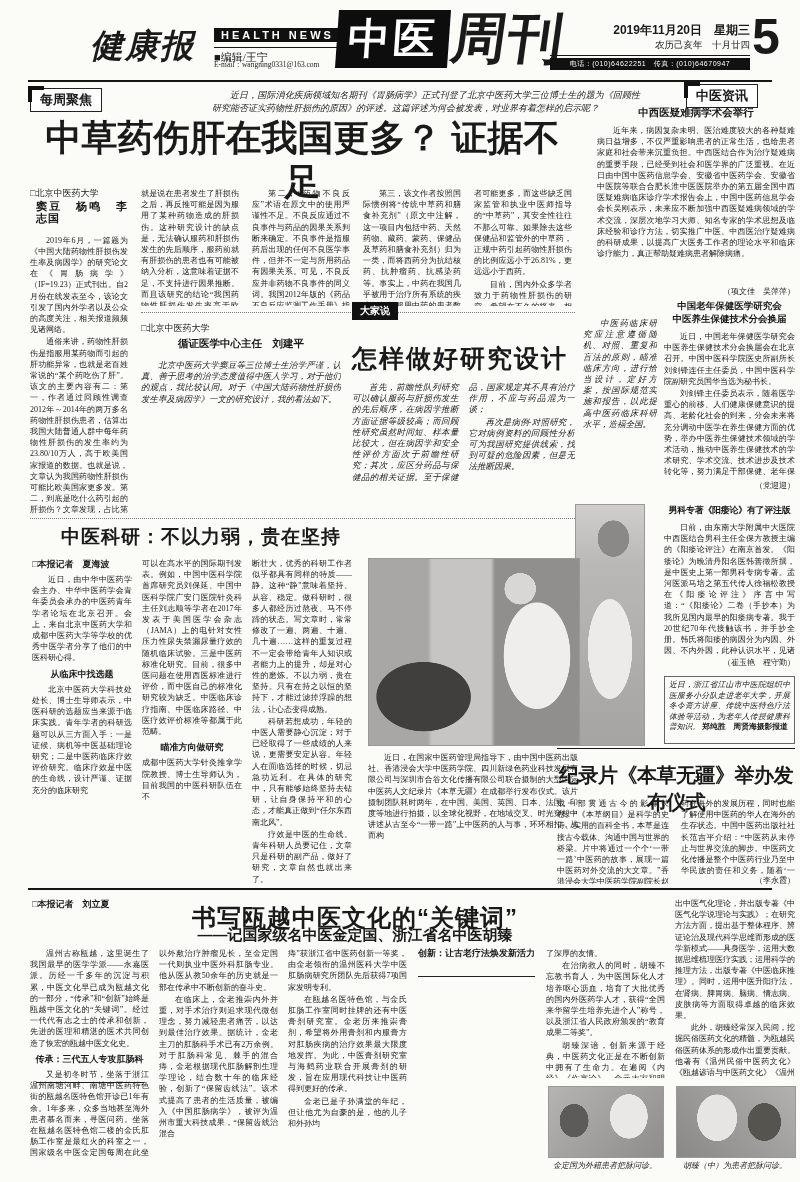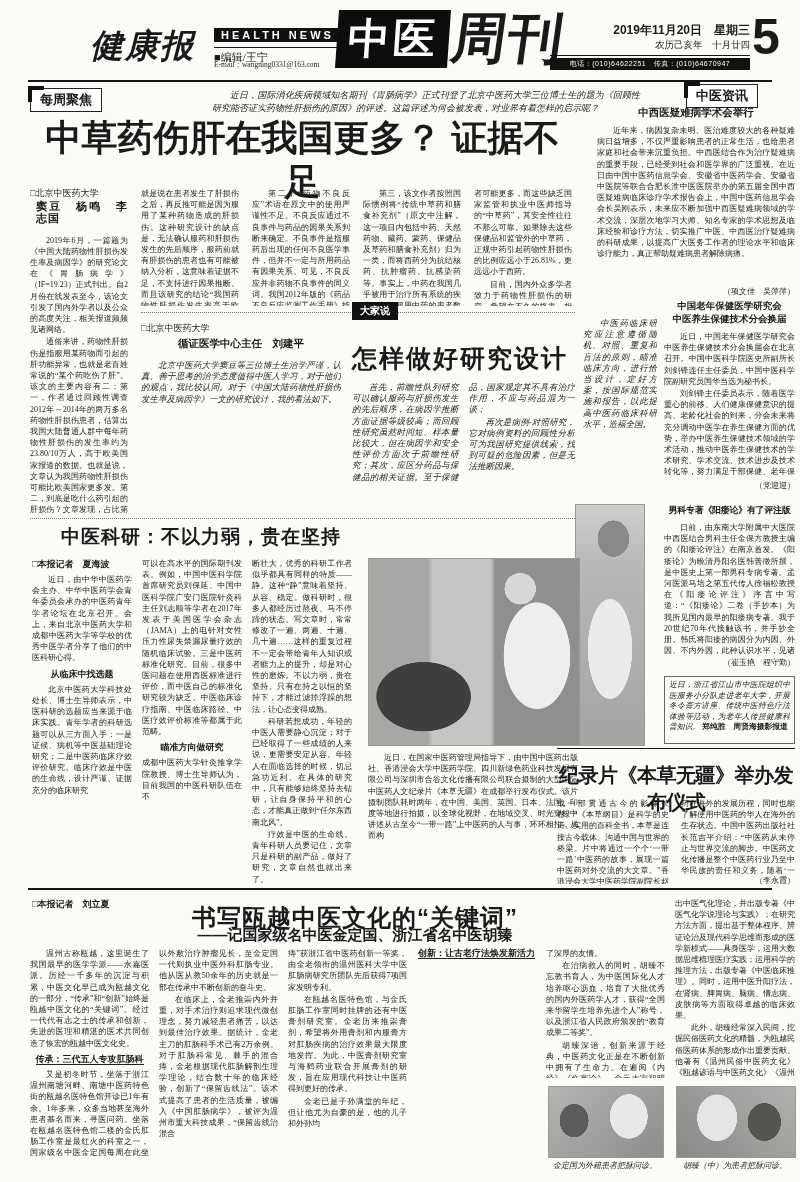--- a/index.html
+++ b/index.html
@@ -14,21 +14,21 @@
   .tag{display:inline-block;position:relative;border:1px solid #222;padding:2px 9px;
        font-weight:800;font-size:13px;background:#fff;font-family:"Liberation Sans",sans-serif;}
   .tag:before{content:"";position:absolute;left:-3px;top:-3px;width:12px;height:12px;
        border-left:4px solid #111;border-top:4px solid #111;}
   .black-tag{display:inline-block;background:#111;color:#fff;font-size:10px;font-weight:700;
        padding:2px 8px;font-family:"Liberation Sans",sans-serif;}
   .rule{background:#161616;}
   .dotted{border-top:1px dotted #777;height:0;}
   .subhead{font-weight:700;text-align:center;font-size:9px;margin:5px 0 4px 0;
        font-family:"Liberation Sans",sans-serif;}
-  .subhead.ul span{border-bottom:1px solid #222;padding-bottom:0;}
+  .subhead.ul span{border-bottom:1px solid #222;padding-bottom:18px;}
   .sig{text-align:right;font-size:8px;margin-top:1px;}
   .sd-title{font-weight:700;text-align:center;font-size:10.5px;margin:0 0 5px 0;
        font-family:"Liberation Sans",sans-serif;}
   .photo{position:absolute;overflow:hidden;border:1px solid #9a9996;}
   .caption{font-size:8px;text-align:center;font-style:italic;}
   .byline{font-size:9px;}
   .byline b{font-size:11px;letter-spacing:1px;}
 </style>
 </head>
 <body>

